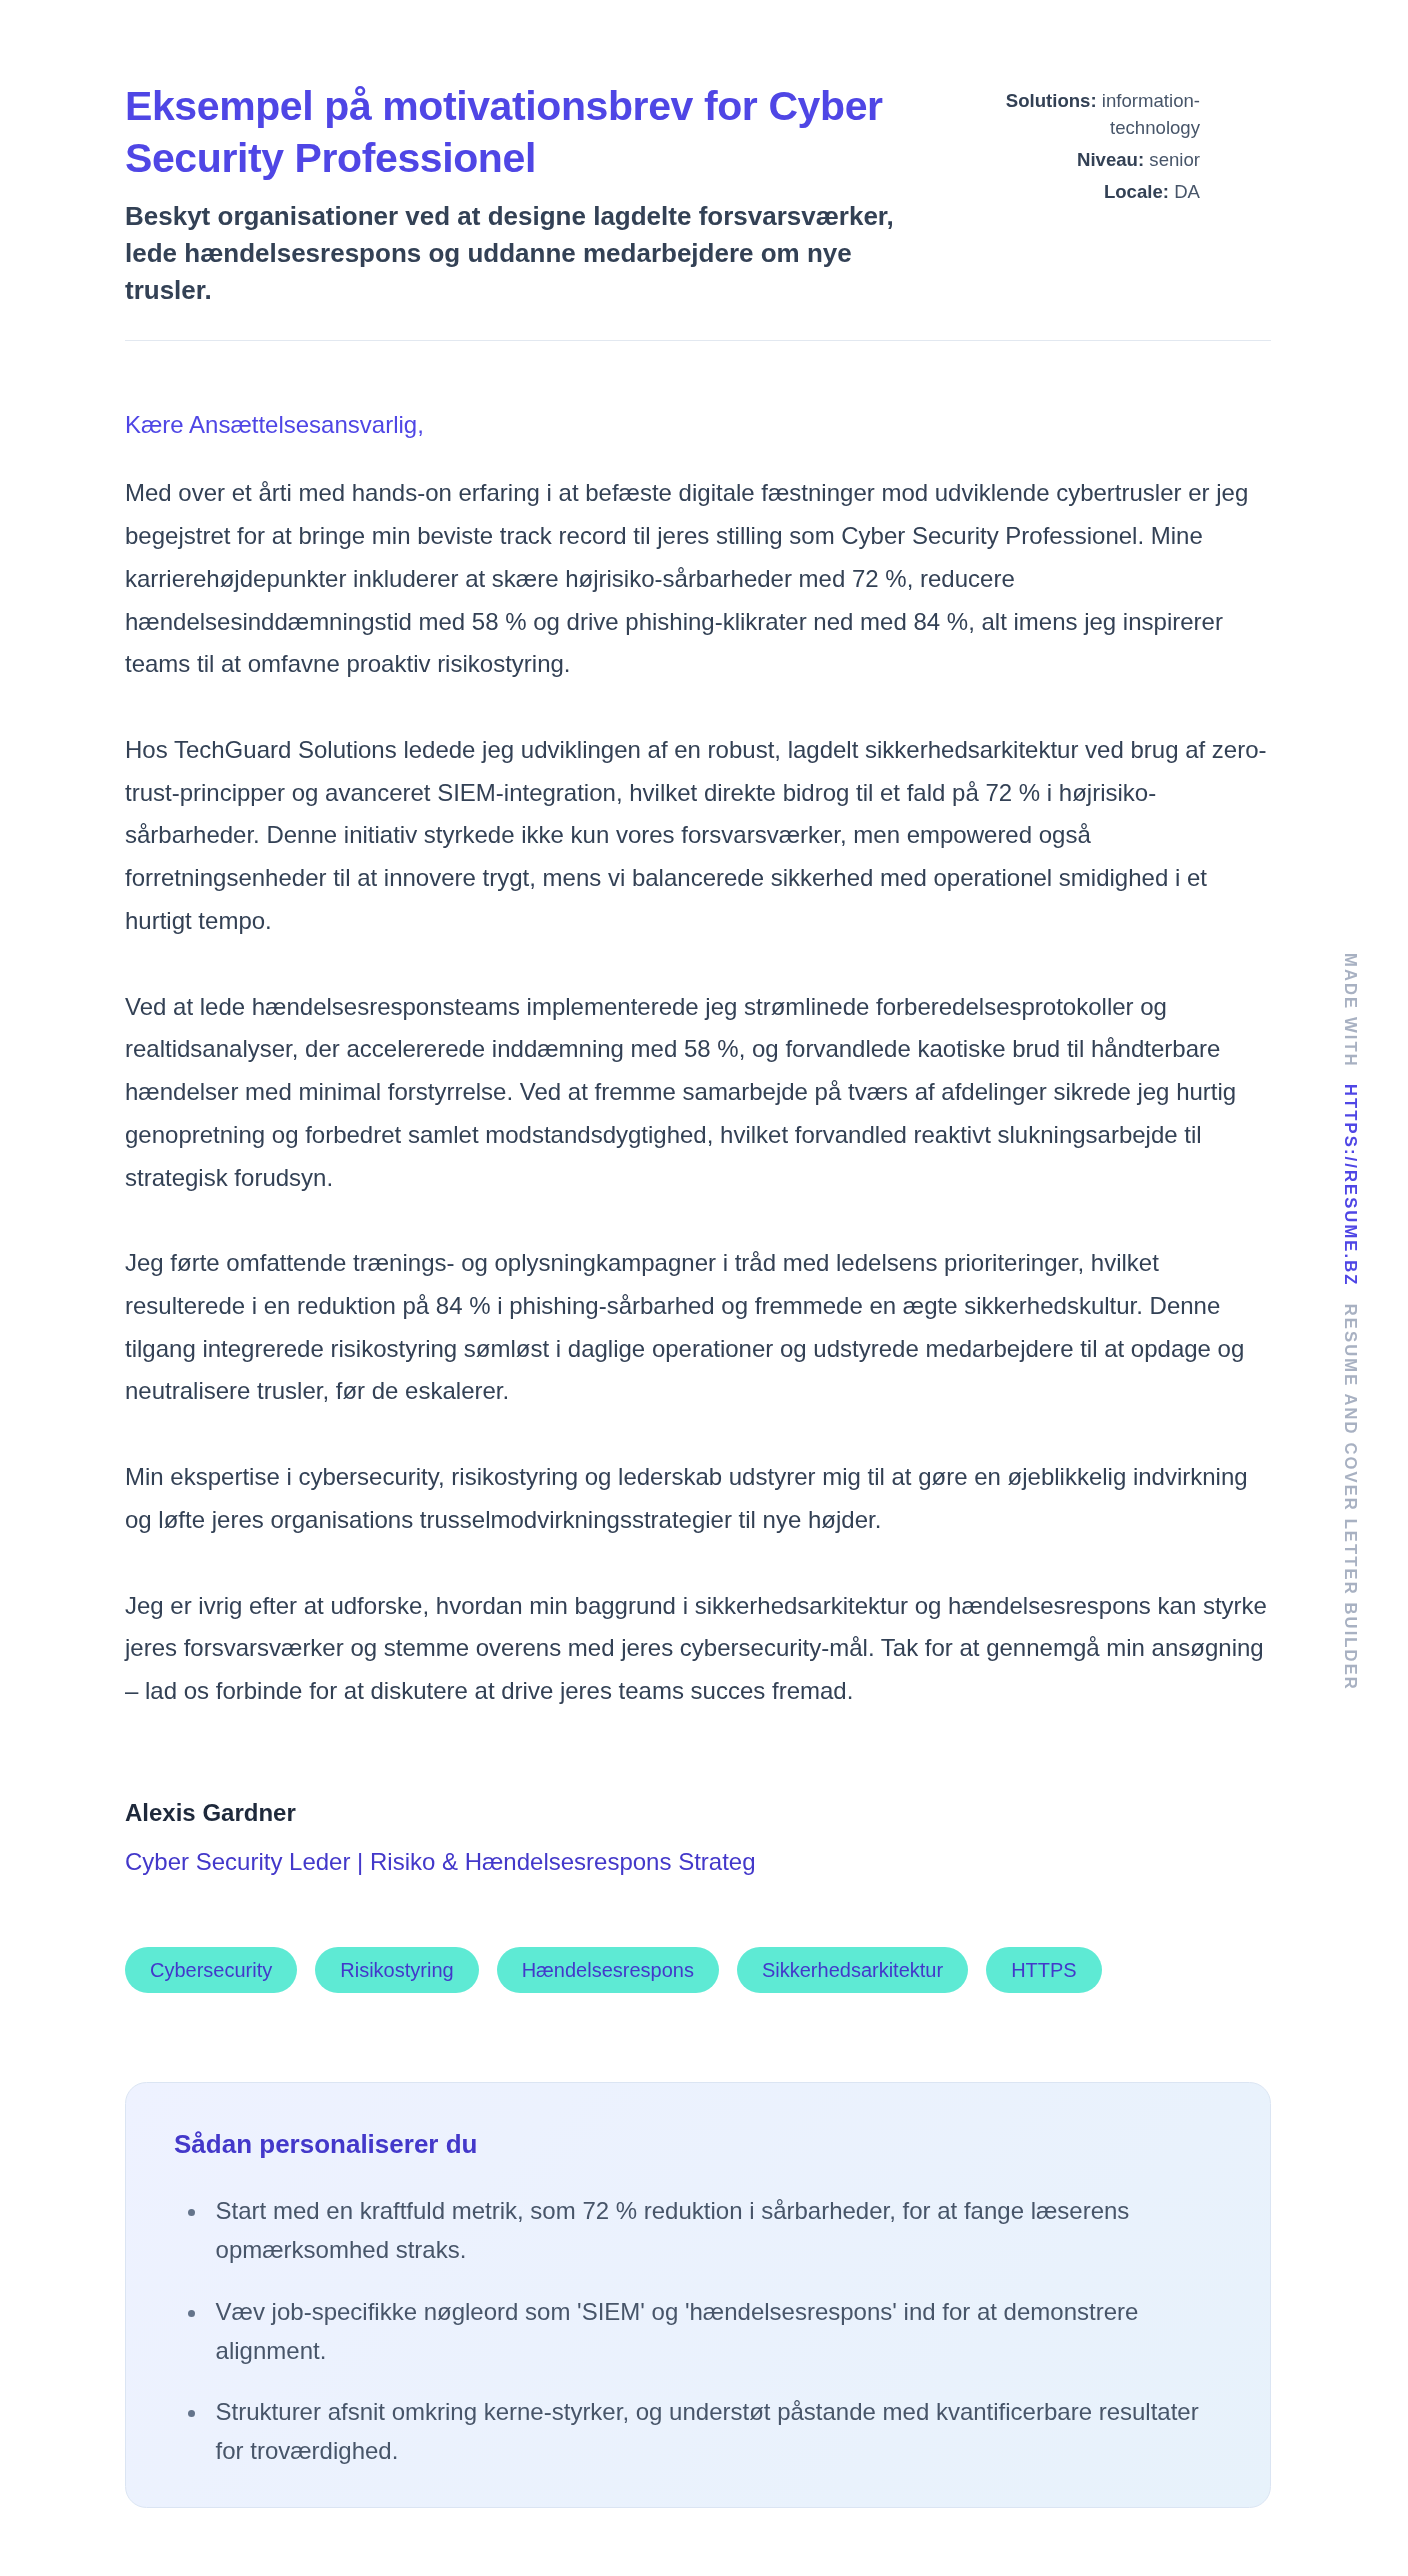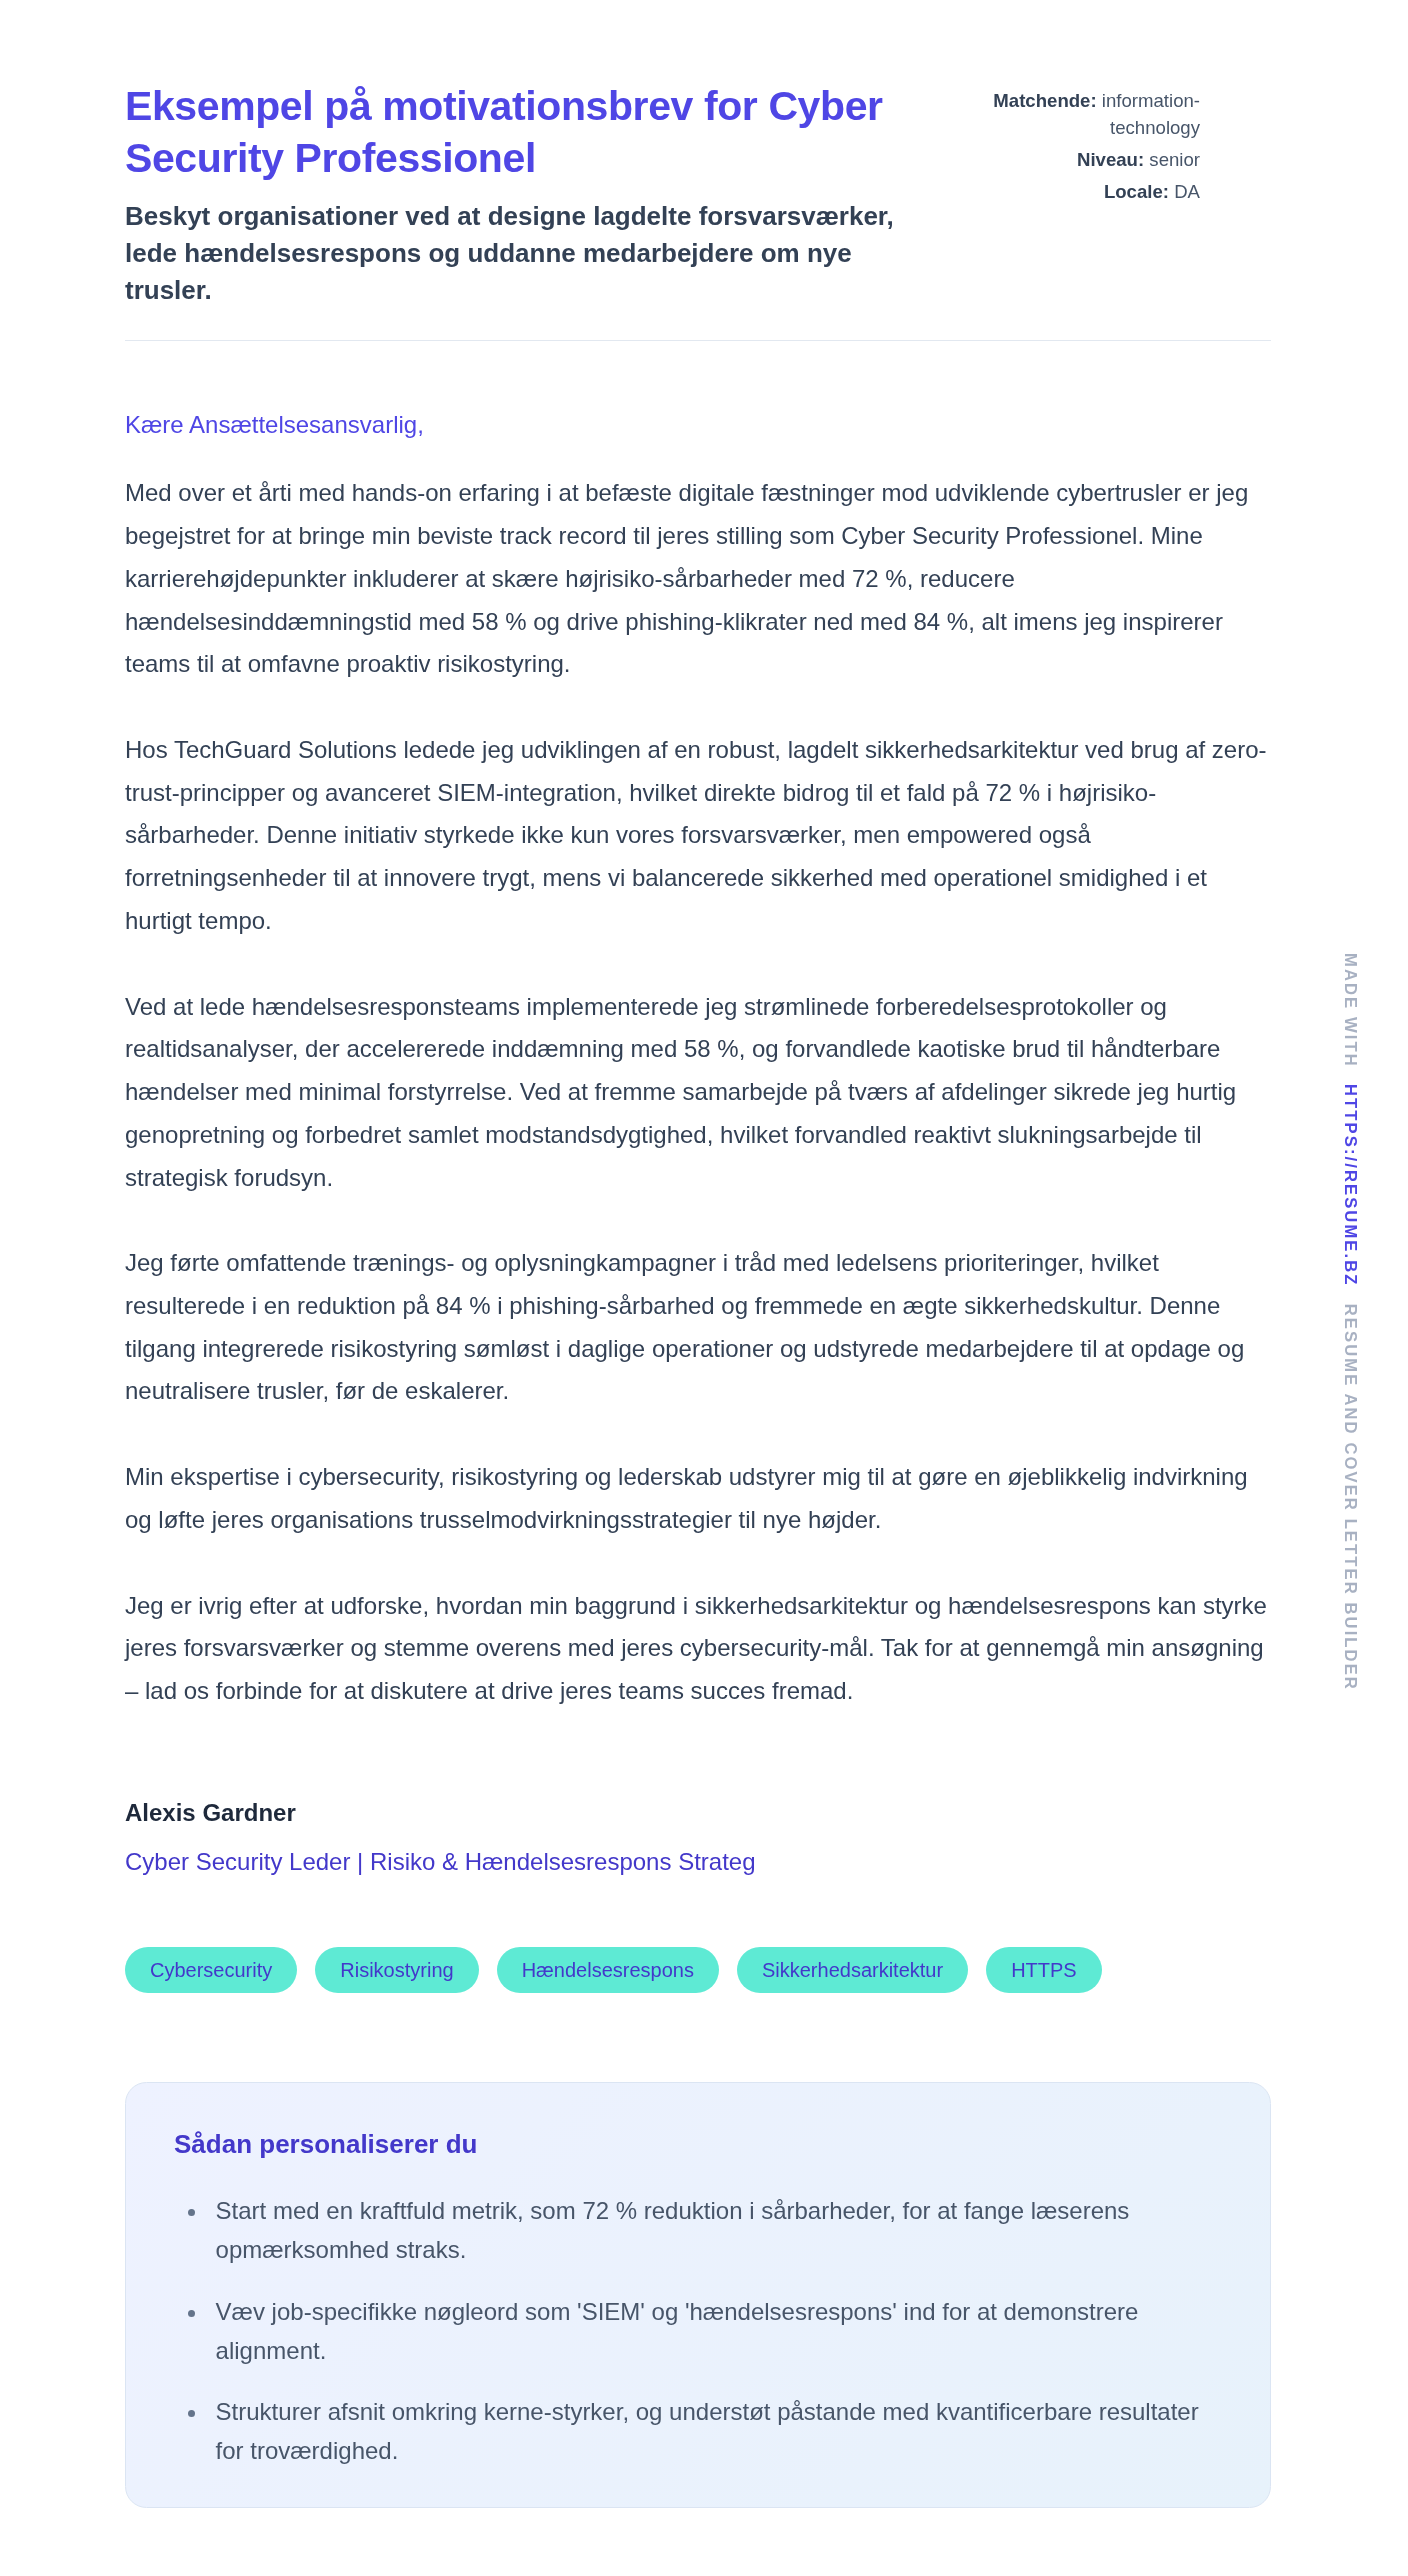--- a/index.html
+++ b/index.html
@@ -174,21 +174,21 @@
 
   <main class="container">
 
     <header class="header">
       <div class="header-left">
         <h1 class="page-title">Eksempel på motivationsbrev for Cyber Security Professionel</h1>
         <p class="page-subtitle">Beskyt organisationer ved at designe lagdelte forsvarsværker, lede hændelsesrespons og uddanne medarbejdere om nye trusler.</p>
       </div>
       <div class="header-meta">
         <p class="meta-line">
-          <span class="meta-label">Matchende:</span> <span class="meta-value">information-technology</span>
+          <span class="meta-label">Solutions:</span> <span class="meta-value">information-technology</span>
         </p>
         <p class="meta-line">
           <span class="meta-label">Niveau:</span> <span class="meta-value">senior</span>
         </p>
         <p class="meta-line">
           <span class="meta-label">Locale:</span> <span class="meta-value">DA</span>
         </p>
       </div>
     </header>
 

